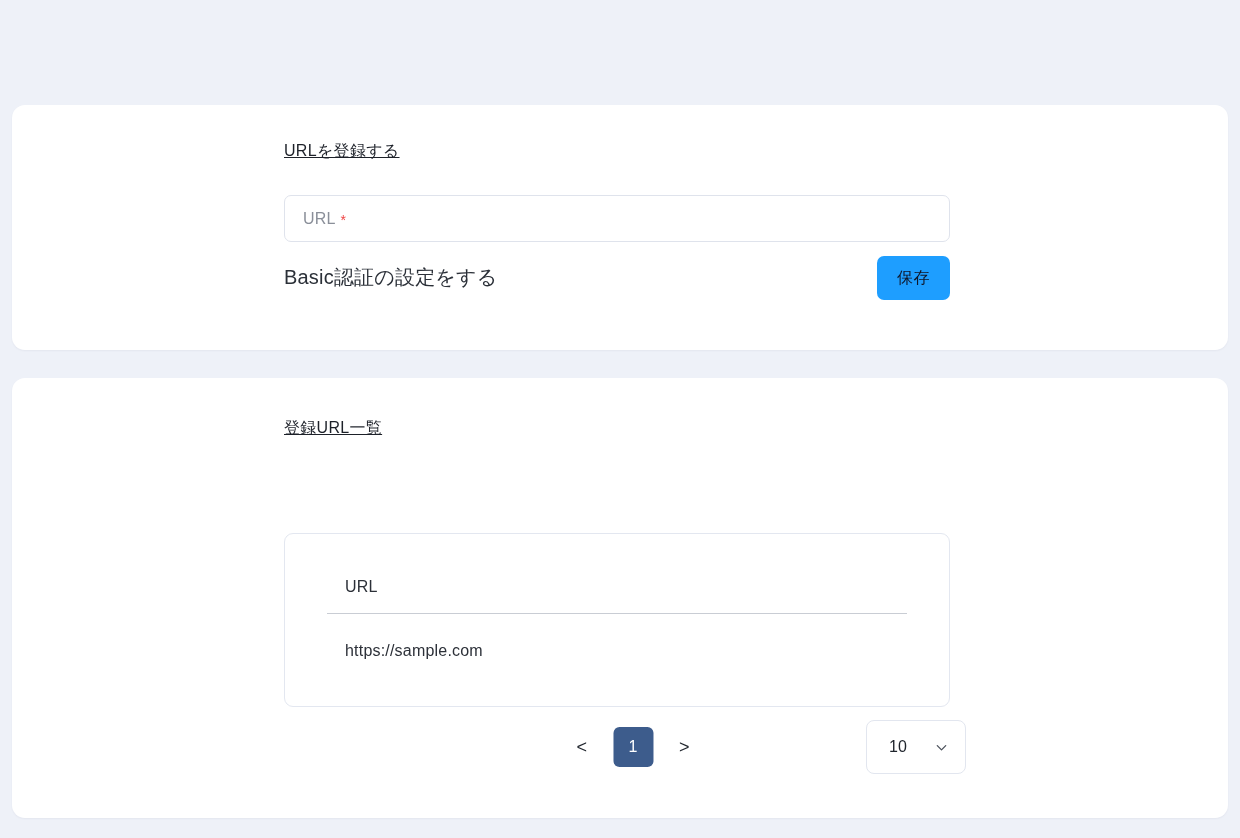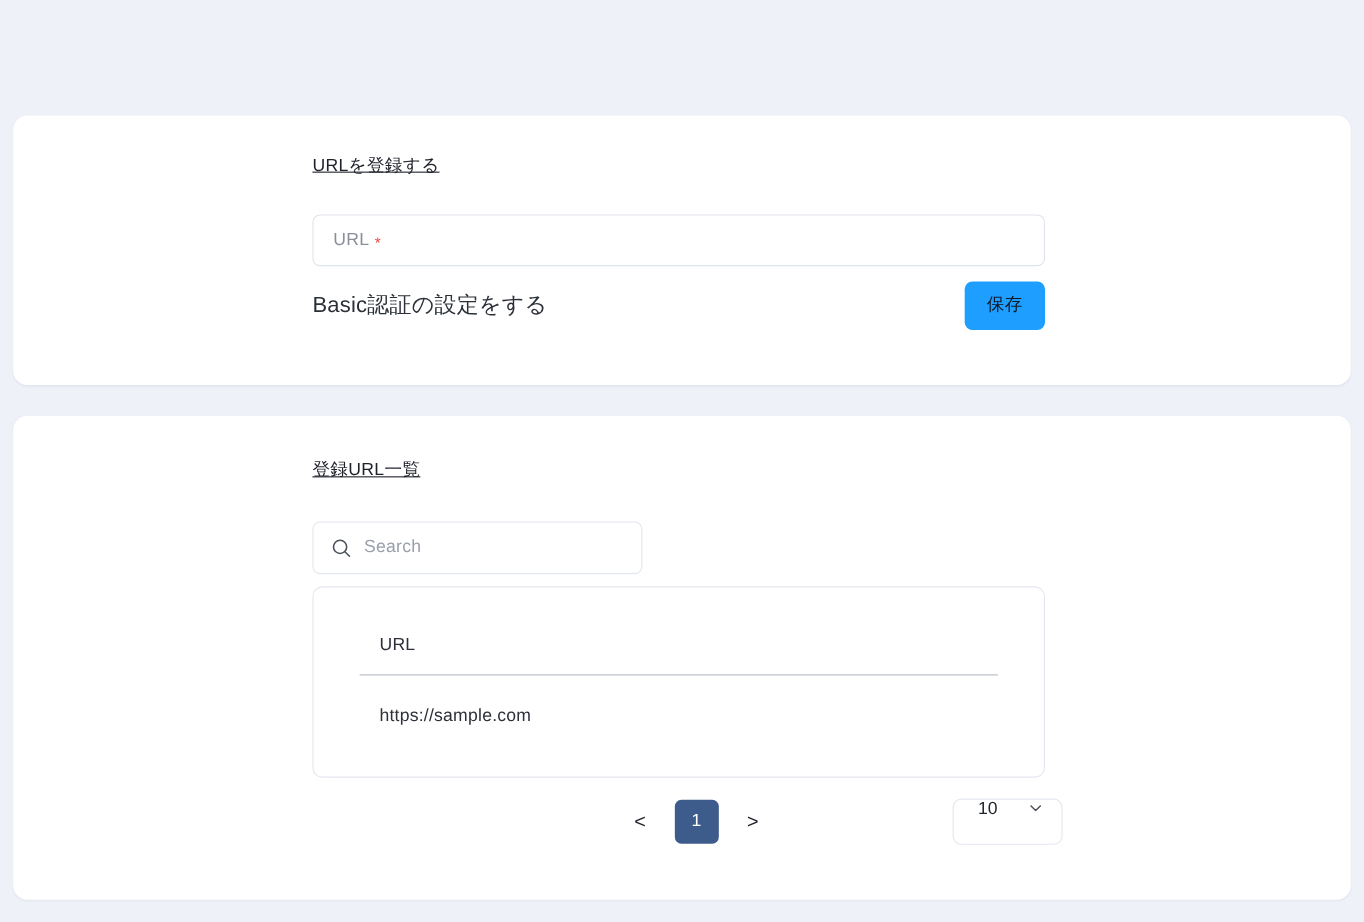--- a/index.html
+++ b/index.html
@@ -222,25 +222,26 @@
     cursor: pointer;
     font-family: inherit;
     display: flex;
     align-items: center;
     justify-content: center;
   }
   .page-size {
     position: absolute;
     right: 0;
     width: 100px;
-    height: 42px;
+    height: 54px;
     border: 1px solid #e2e6ef;
     border-radius: 8px;
     background: #fff;
     display: flex;
+    align-items: center;
     justify-content: space-between;
     padding: 0 16px 0 22px;
     cursor: pointer;
   }
   .page-size-value {
     font-size: 16px;
     color: #1f242c;
   }
   .chev svg { display: block; }
 </style>
@@ -262,29 +263,20 @@
     <div class="row-actions inner" style="top: 151px;">
       <span class="basic-auth-link">Basic認証の設定をする</span>
       <button class="save-button">保存</button>
     </div>
   </div>
 
   <div class="card card-list">
 
     <h2 class="section-title inner" style="top: 40px;">登録URL一覧</h2>
 
-    <div class="search-box inner" style="top: 96px;">
-      <span class="search-icon">
-        <svg width="19" height="19" viewBox="0 0 20 20" fill="none">
-          <circle cx="8.6" cy="8.6" r="6.3" stroke="#4b515b" stroke-width="1.5"></circle>
-          <line x1="13.2" y1="13.2" x2="17.6" y2="17.6" stroke="#4b515b" stroke-width="1.5" stroke-linecap="round"></line>
-        </svg>
-      </span>
-      <span class="search-placeholder">Search</span>
-    </div>
 
     <div class="table-wrap inner" style="top: 155px;">
       <table>
         <thead>
           <tr>
             <th>URL</th>
           </tr>
         </thead>
         <tbody>
           <tr>

